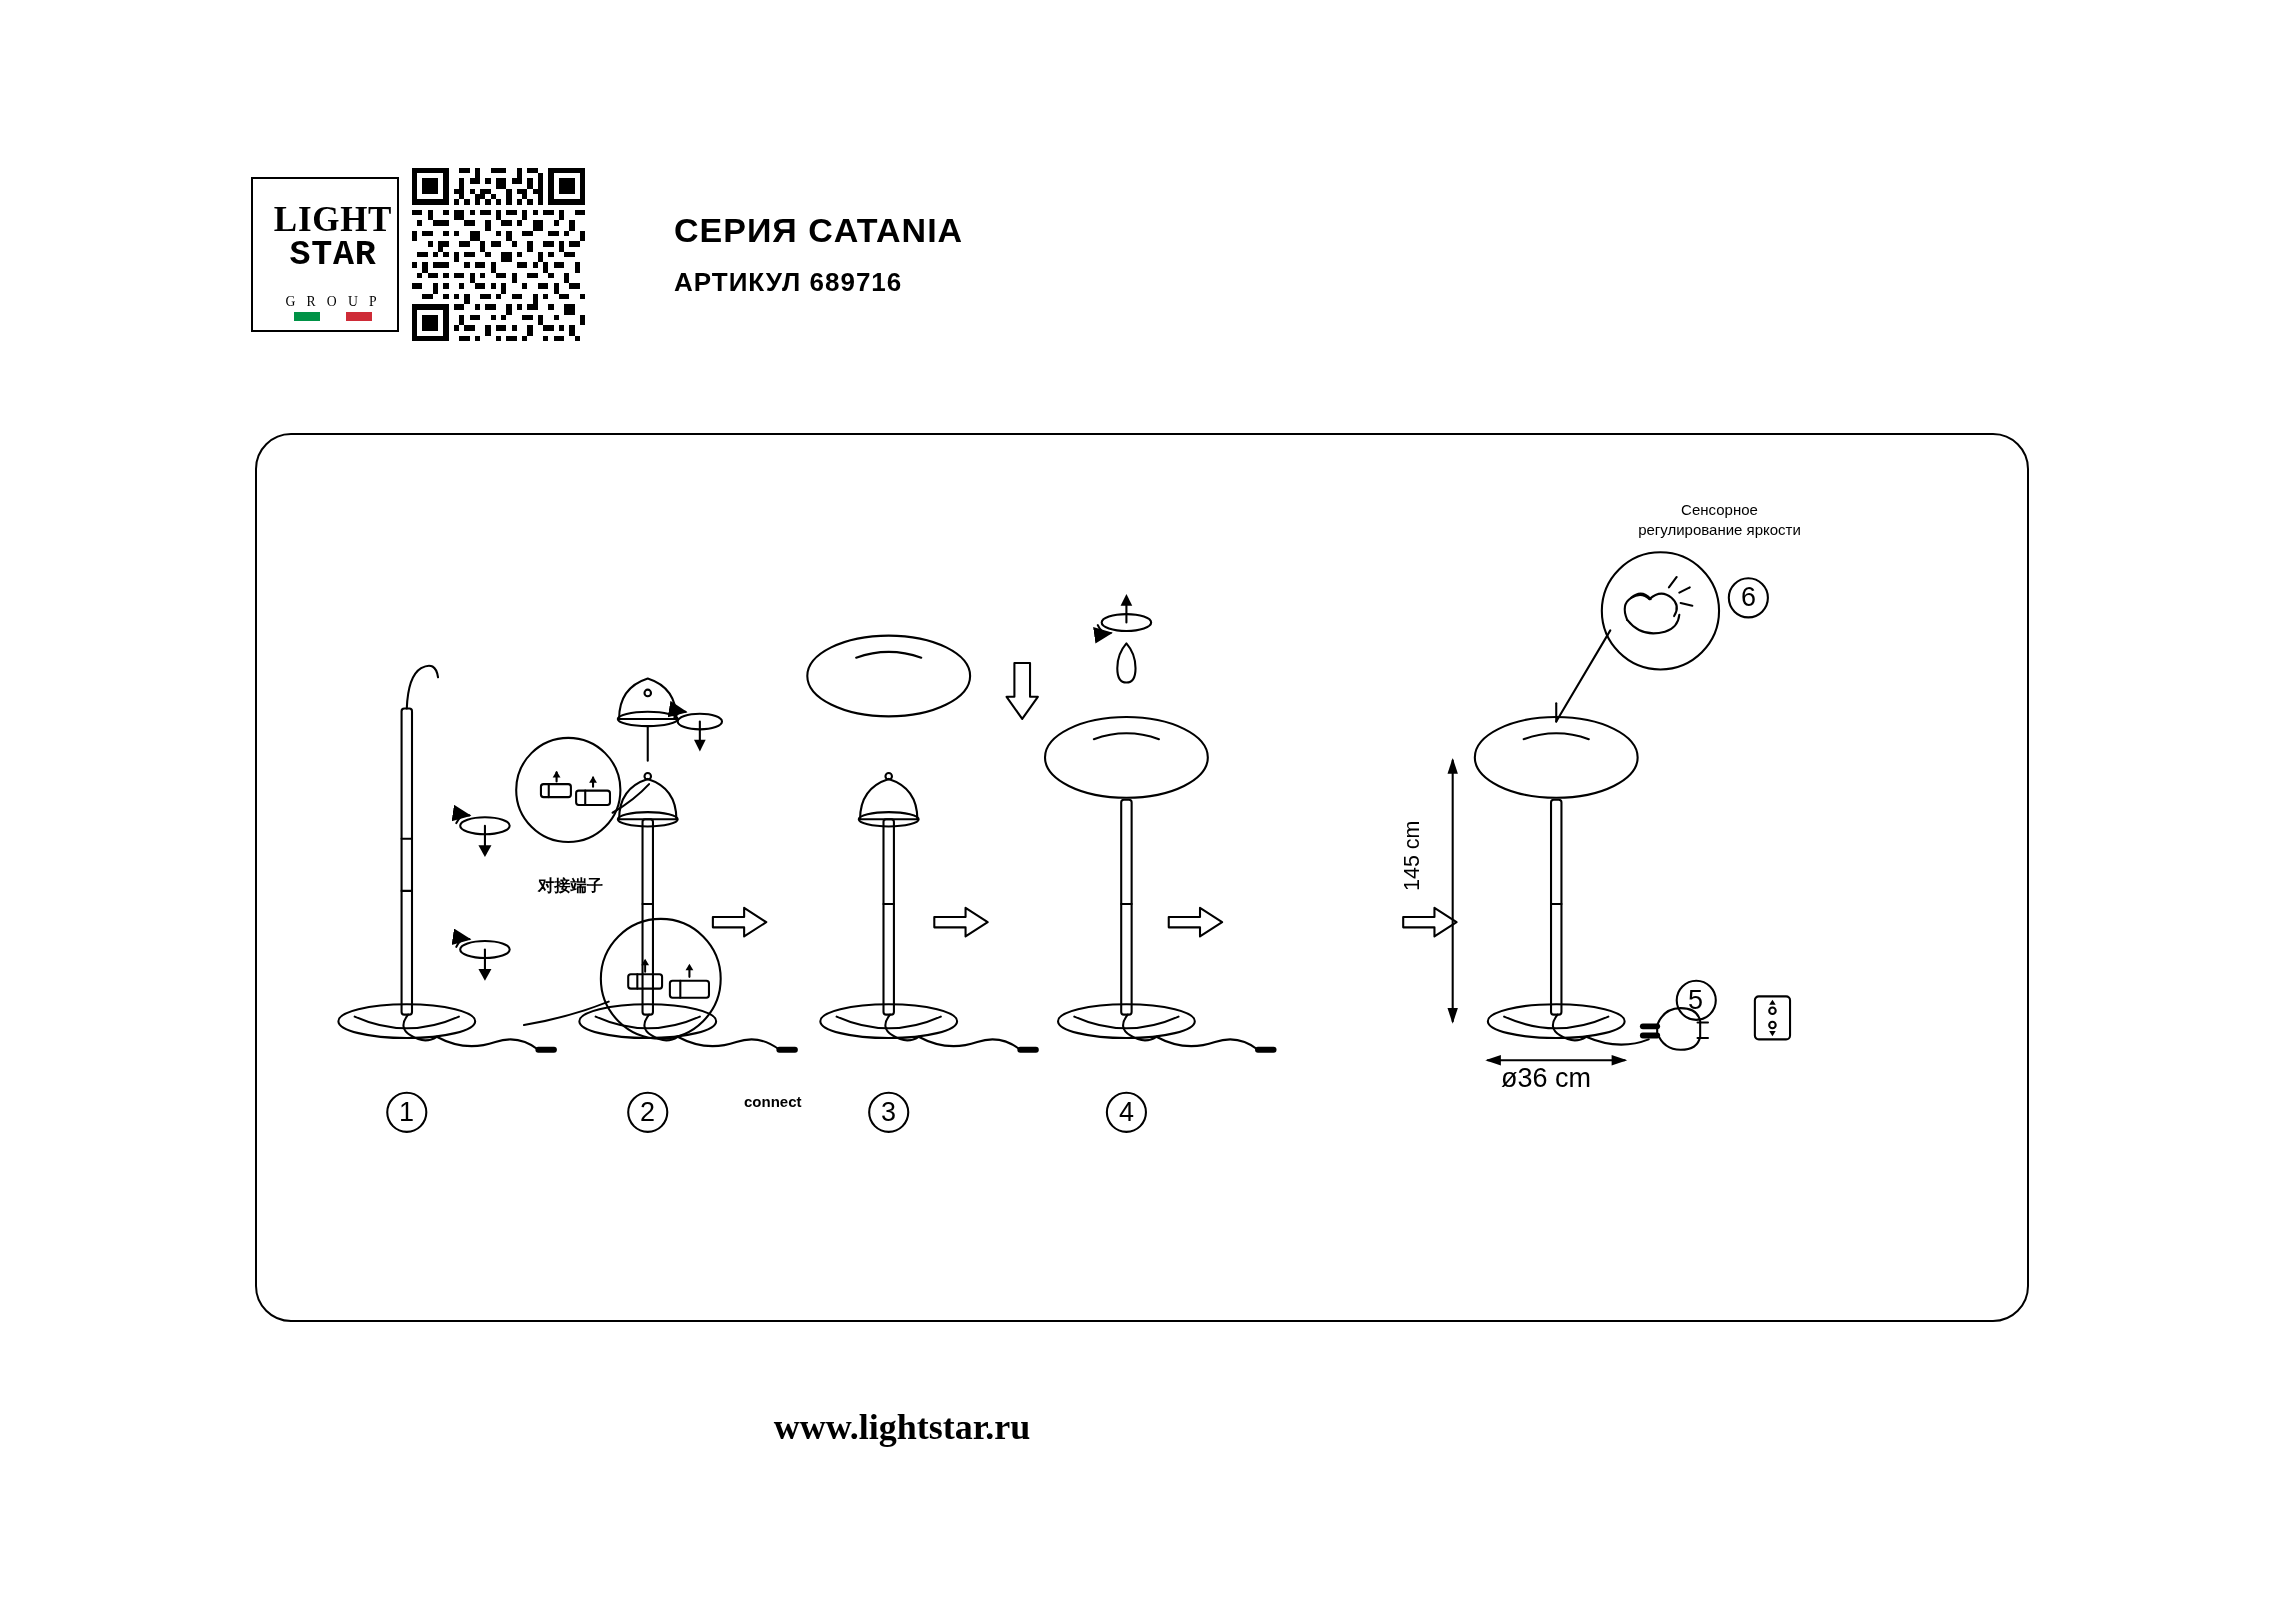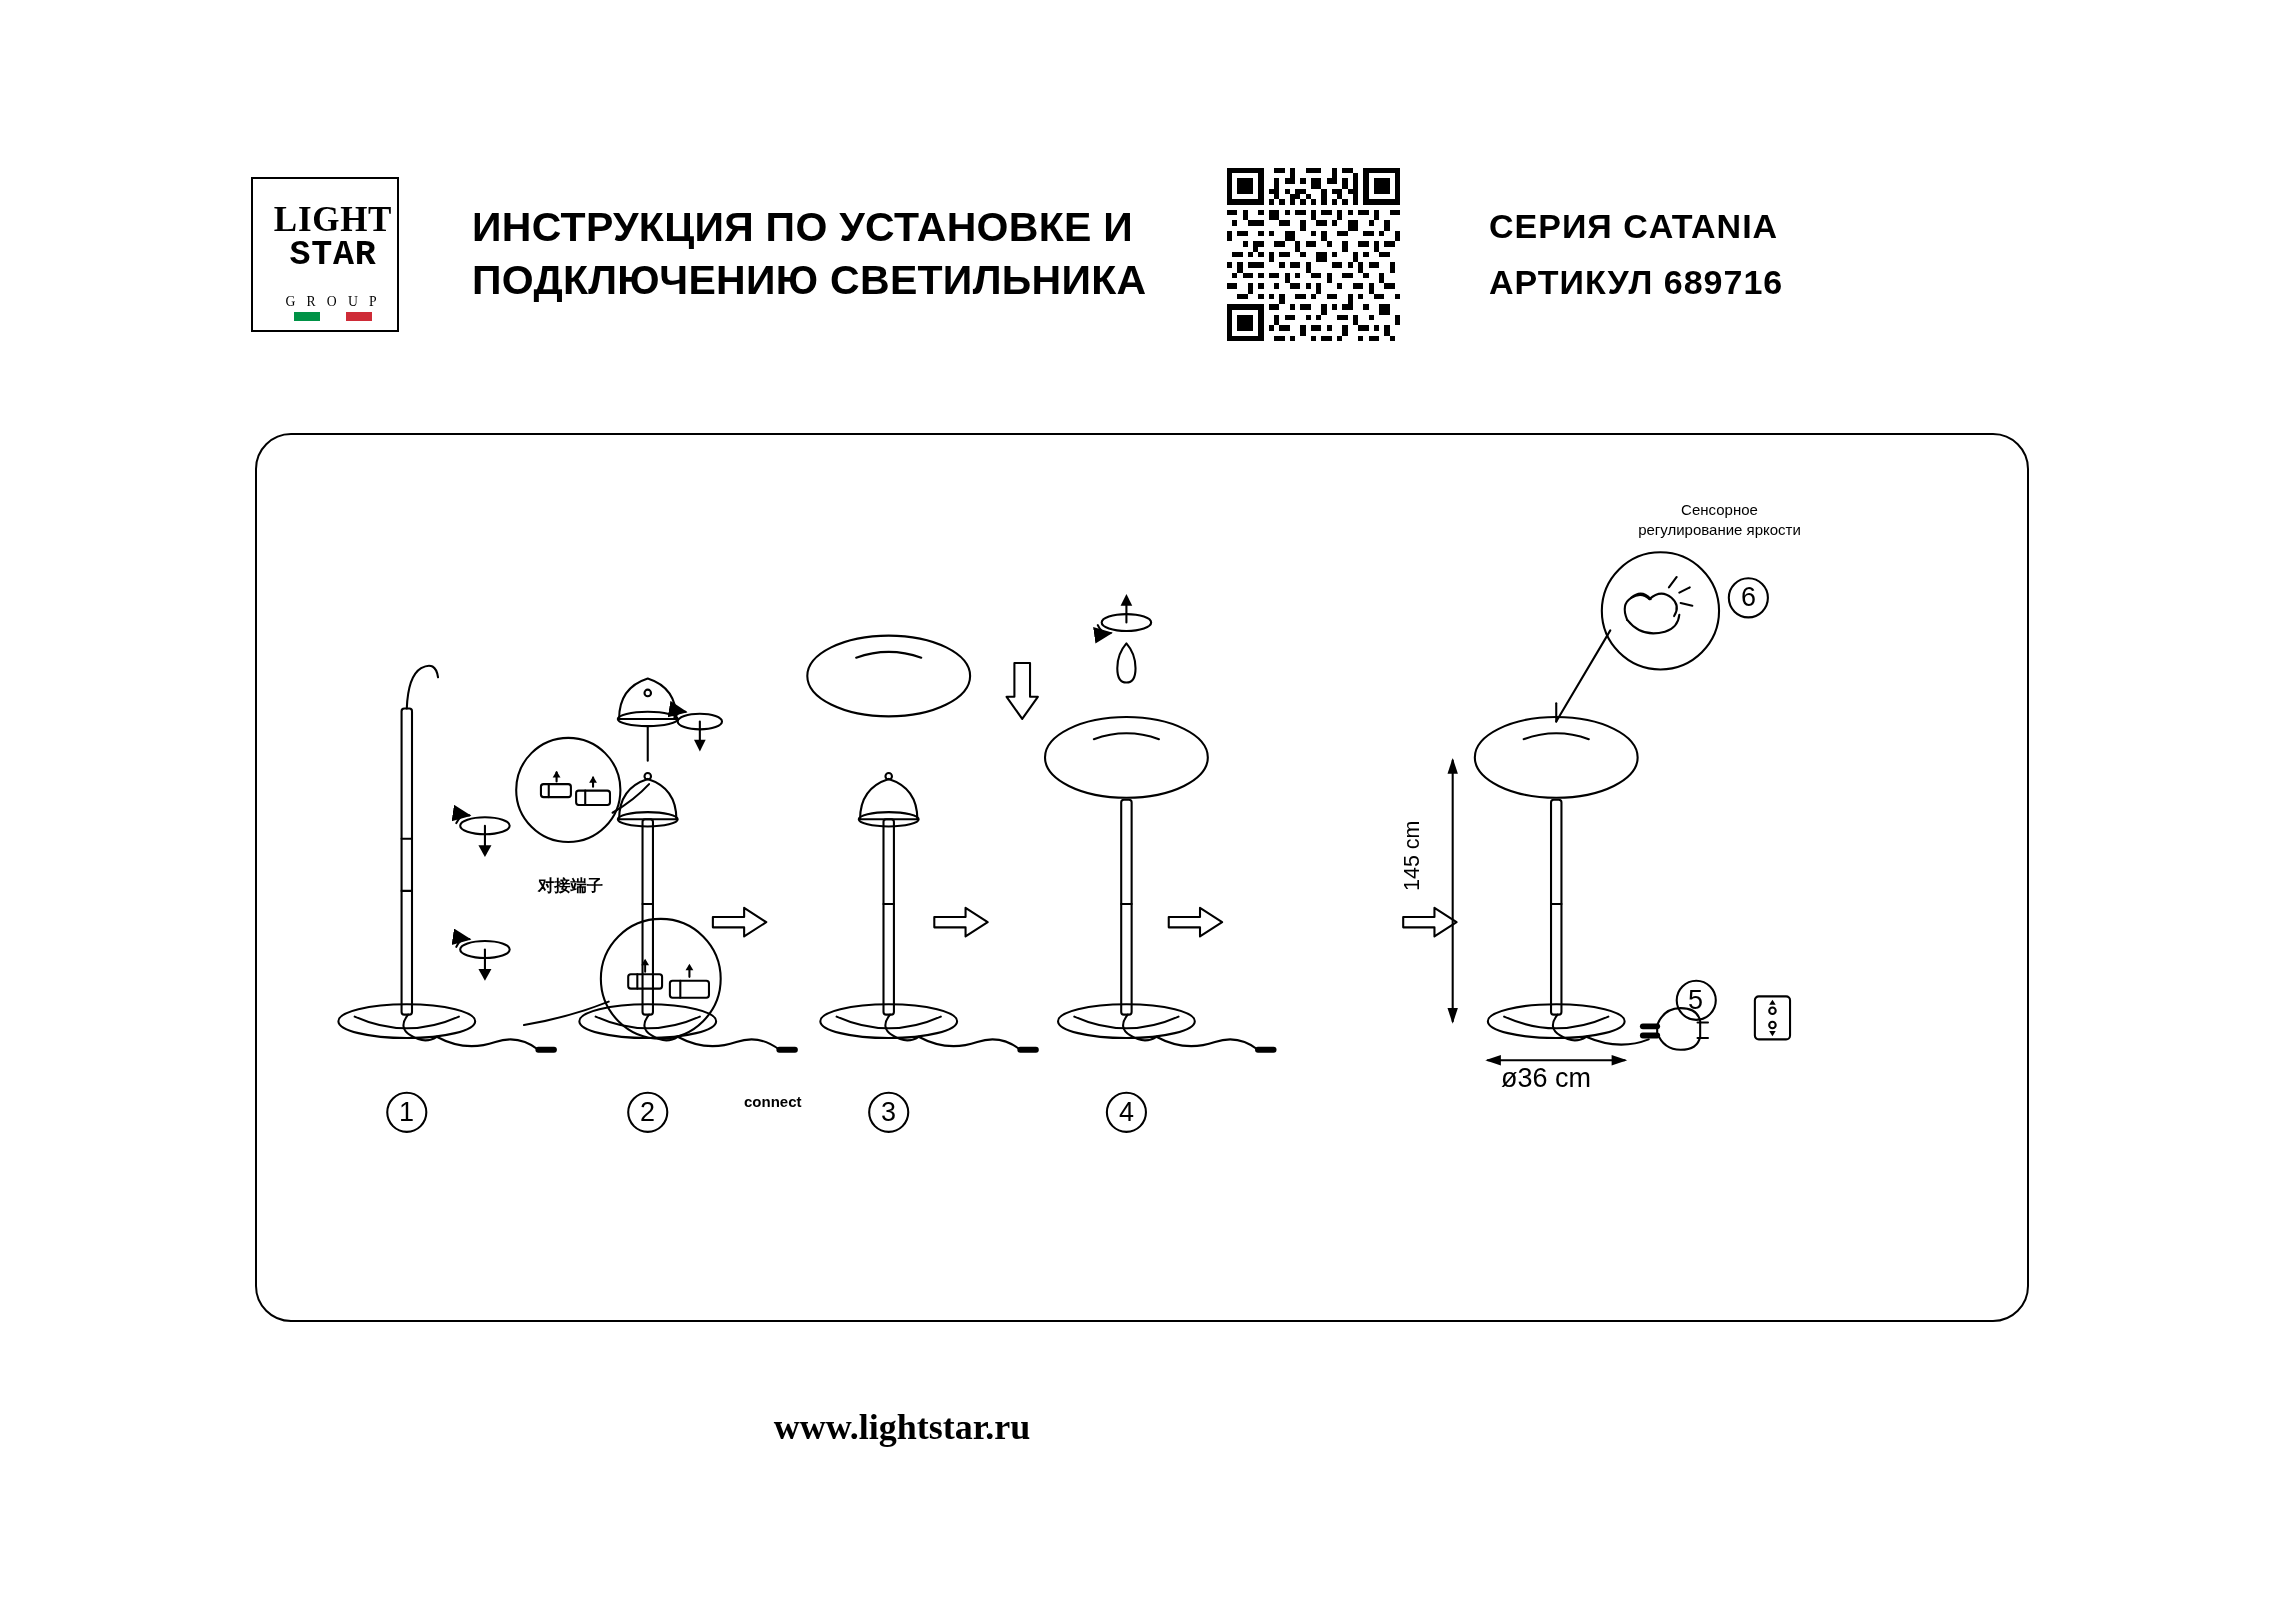--- a/index.html
+++ b/index.html
@@ -92,21 +92,21 @@
   .article {
     margin-left: 89px;
   }
   .series {
     font-size: 34px;
     font-weight: bold;
     letter-spacing: 1px;
     margin-bottom: 17px;
   }
   .artikul {
-    font-size: 34px;
+    font-size: 26px;
     font-weight: bold;
     letter-spacing: 1px;
   }
 
   
   .panel {
     position: absolute;
     left: 255px;
     top: 433px;
     width: 1774px;
@@ -147,21 +147,20 @@
     <div class="logo-line1">LIGHT</div>
     <div class="logo-line2">STAR</div>
     <div class="logo-line3">G R O U P</div>
     <div class="logo-flag">
       <i class="flag-g"></i>
         <i class="flag-w"></i>
         <i class="flag-r"></i>
     </div>
   </div>
 
-  <div class="title">ИНСТРУКЦИЯ ПО УСТАНОВКЕ И ПОДКЛЮЧЕНИЮ СВЕТИЛЬНИКА</div>
 
   <div class="qr">
     <svg width="173" height="173" viewBox="0 0 33 33" shape-rendering="crispEdges">
       <rect width="33" height="33" fill="#fff"></rect>
       <g fill="#000">
 
         <rect x="0" y="0" width="7" height="1"></rect>
           <rect x="0" y="6" width="7" height="1"></rect>
         <rect x="0" y="0" width="1" height="7"></rect>
           <rect x="6" y="0" width="1" height="7"></rect>

